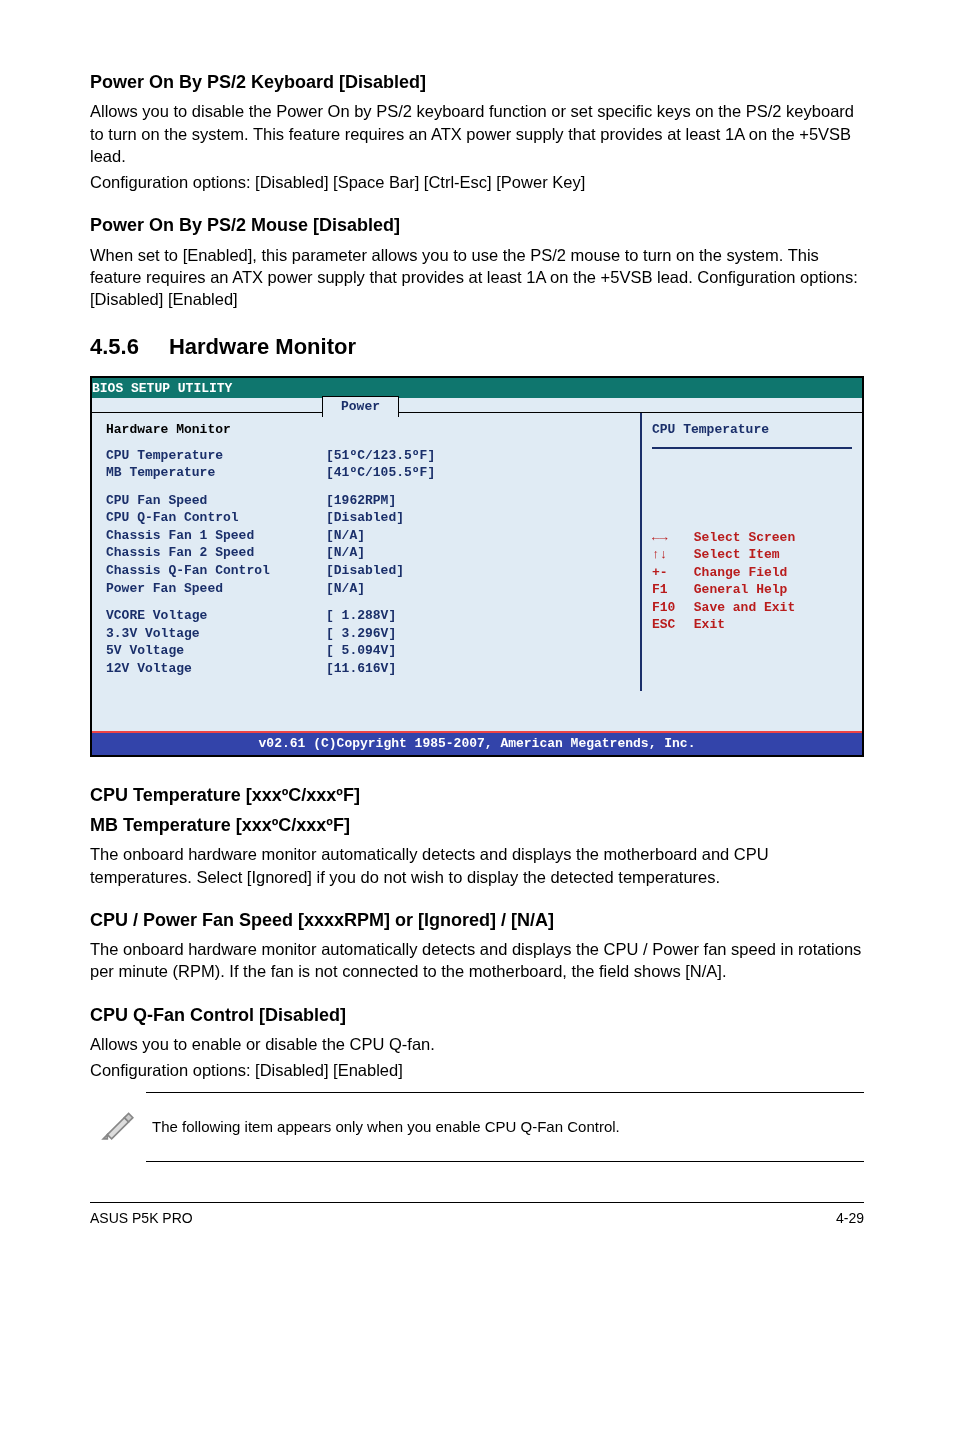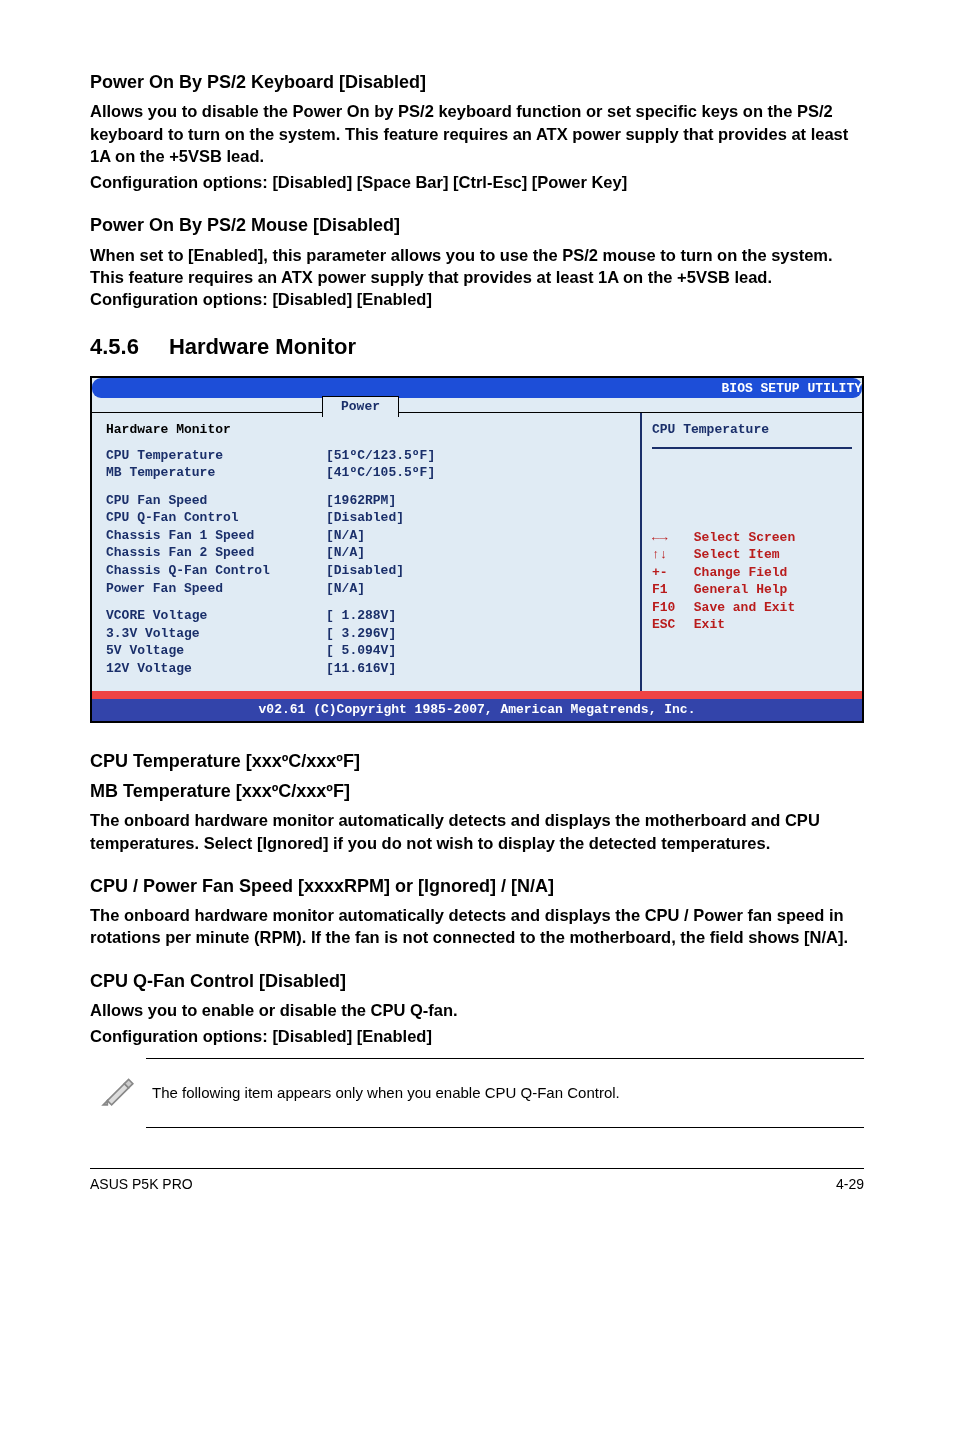--- a/index.html
+++ b/index.html
@@ -9,42 +9,41 @@
     color: #000;
     width: 954px;
     margin: 0 auto;
     padding: 70px 90px 40px 90px;
     font-size: 16.5px;
     line-height: 1.35;
   }
   h3.sub { font-size: 18px; font-weight: bold; margin-bottom: 6px; }
   h2.section { font-size: 22px; font-weight: bold; margin: 22px 0 14px 0; }
   h2.section .num { display:inline-block; margin-right: 30px; text-align: center; }
-  p.body { margin-bottom: 4px; font-weight: bold; }
+  p.body { margin-bottom: 4px; }
   .block { margin-bottom: 20px; }
 
   
   .bios {
     border: 2px solid #000;
     margin: 4px 0 26px 0;
     background: #e0ebf4;
     font-family: "Courier New", monospace;
     font-size: 13px;
     font-weight: bold;
     color: #1a2f6a;
     position: relative;
   }
   .bios .titlebar {
-    background: #1d4ed8;
+    background: #0f766e;
     color: #fff;
-    text-align: right;
+    text-align: left;
     padding: 2px 0 0 0;
     height: 20px;
     position: relative;
-    border-radius: 9px;
   }
   .bios .tab {
     position: absolute;
     left: 230px;
     top: 18px;
     background: #e0ebf4;
     color: #1a2f6a;
     padding: 1px 18px;
     border: 1px solid #000;
     border-bottom: none;
@@ -73,21 +72,22 @@
   .bios .row .val { }
   .bios .hm-title { color:#000; font-weight:bold; margin-bottom:8px; }
   .bios .help-title { color:#1a2f6a; text-align:left; margin-bottom: 80px; border-bottom:2px solid #1a2f6a; padding-bottom:8px;}
   .bios .keys .k { display:inline-block; width:34px; }
   .bios .keys div { color:#b91c1c; }
   .bios .footer {
     background: #3344aa;
     color: #fff;
     text-align: center;
     padding: 2px 0;
-    border-top: 8px solid #ef4444;
+    border-top: 2px solid #ef4444;
+    margin-top: 40px;
   }
   .spacer { height: 10px; }
 
   
   .note {
     display: flex;
     align-items: center;
     margin: 8px 0 40px 0;
   }
   .note .icon {

